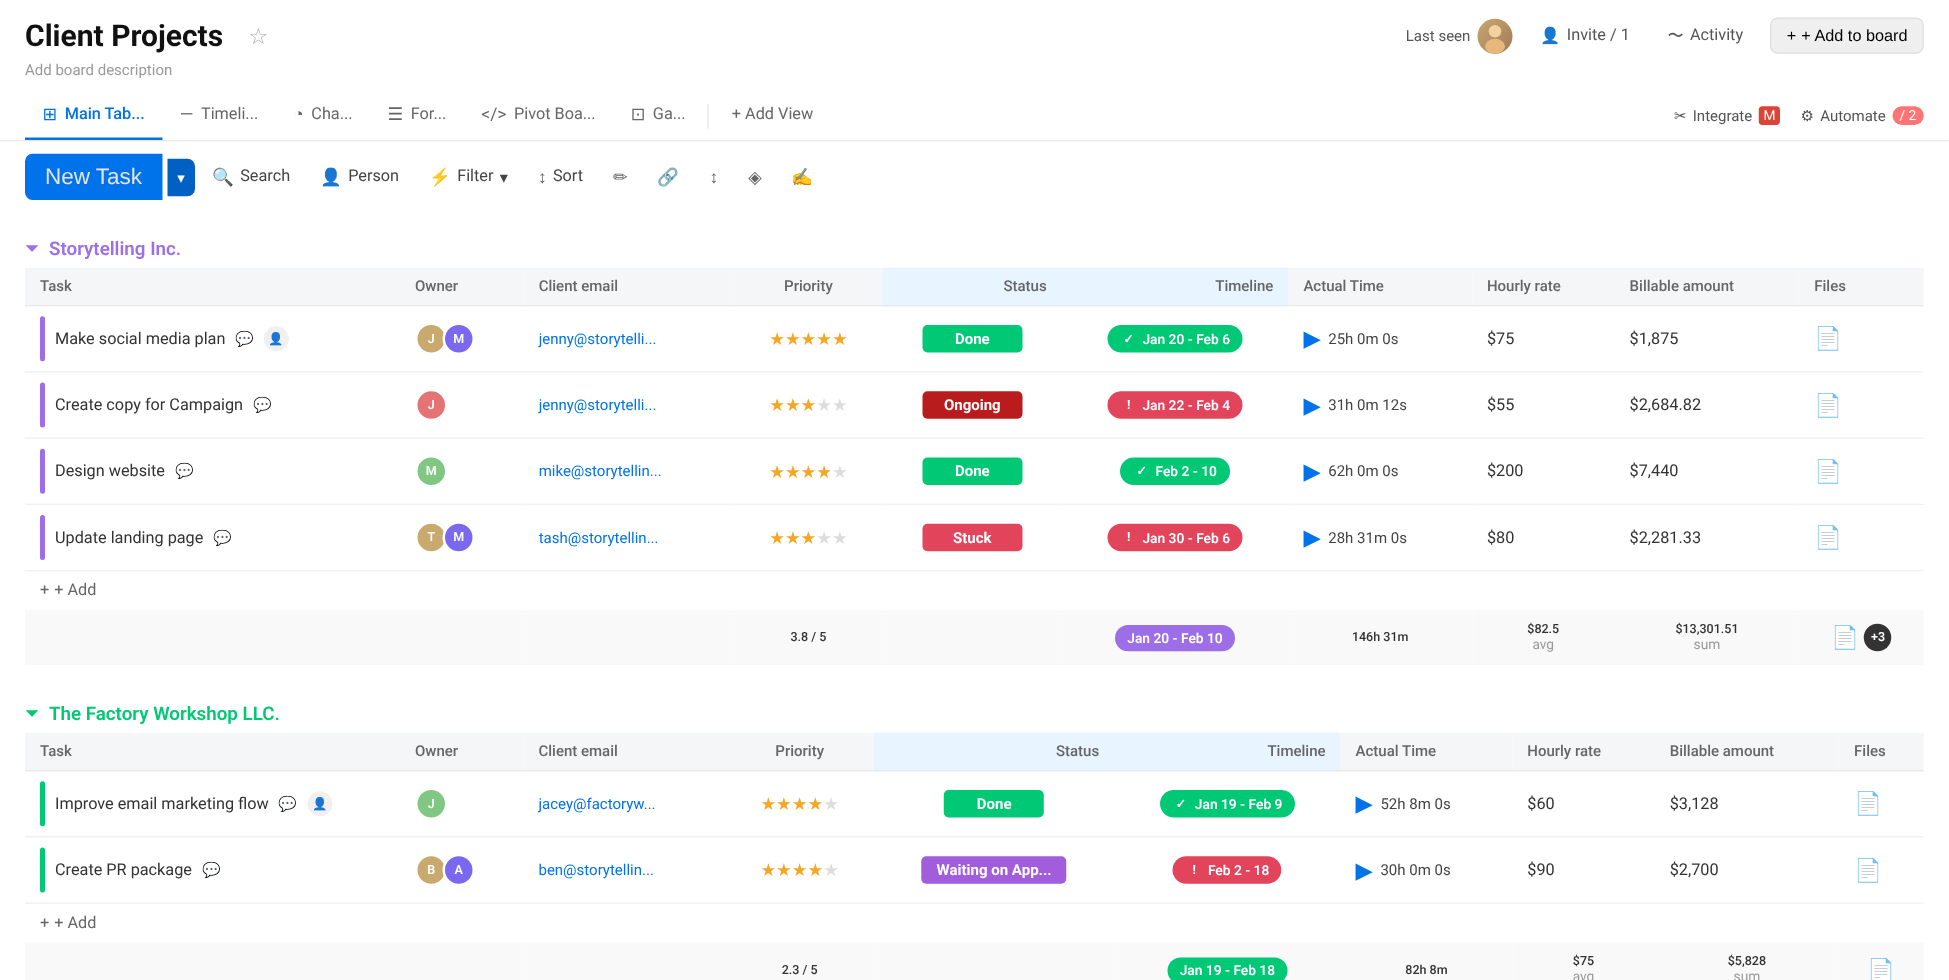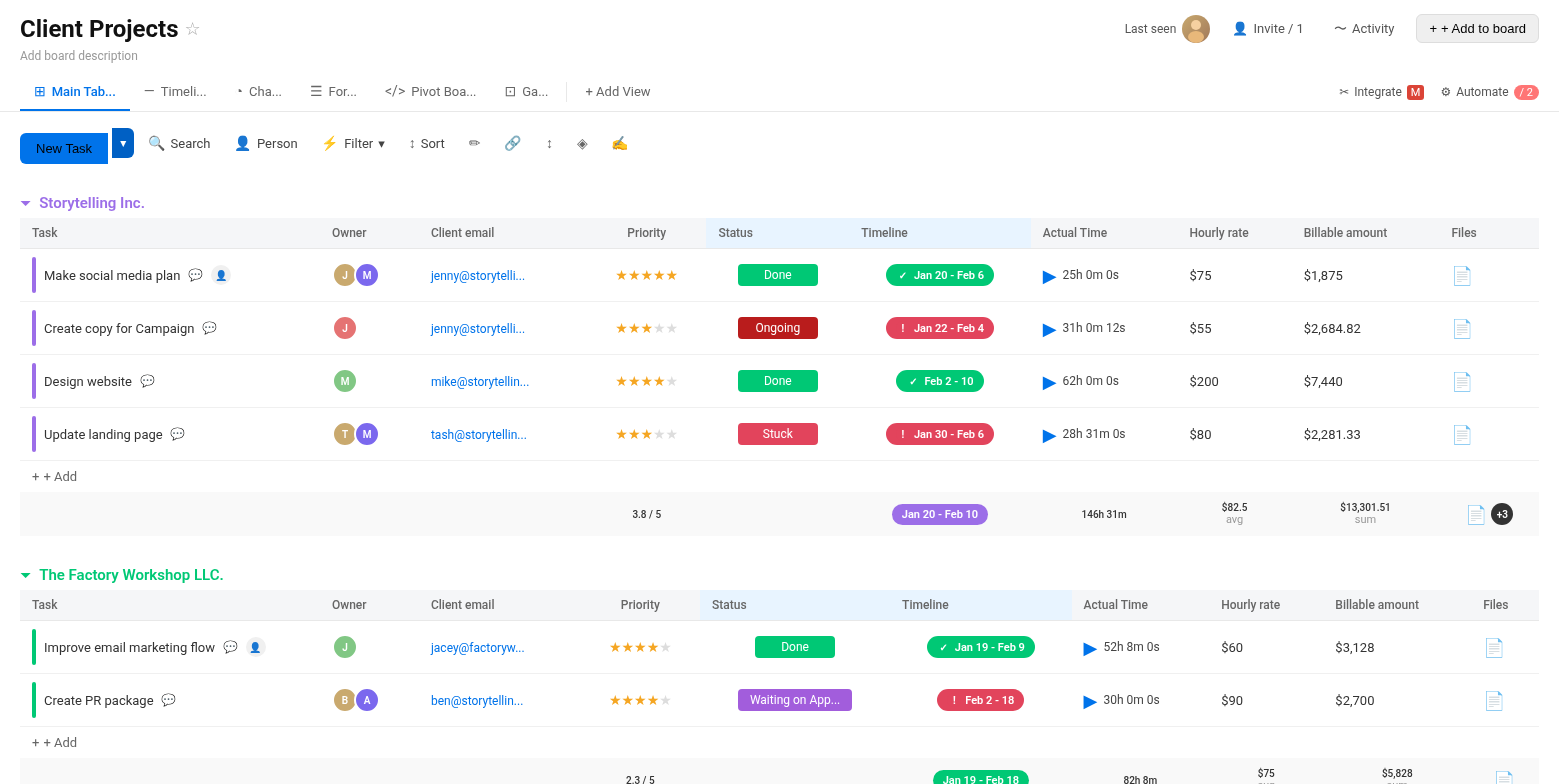--- a/index.html
+++ b/index.html
@@ -1,19 +1,19 @@
 <!DOCTYPE html>
 <html><head>
   <meta charset="utf-8">
   <style>
     * { box-sizing: border-box; margin: 0; padding: 0; }
     body { font-family: -apple-system, BlinkMacSystemFont, 'Segoe UI', Roboto, sans-serif; font-size: 13px; color: #333; background: #fff; overflow-x: auto; }
     
     .header { display: flex; align-items: center; justify-content: space-between; padding: 14px 20px 6px; }
-    .header-left { display: flex; align-items: center; gap: 6px; }
+    .header-left { display: flex; align-items: center; gap: 20px; }
     .page-title { font-size: 24px; font-weight: 700; color: #111; }
     .star-icon { color: #aaa; font-size: 18px; cursor: pointer; }
     .header-right { display: flex; align-items: center; gap: 14px; }
     .last-seen { display: flex; align-items: center; gap: 6px; font-size: 12px; color: #555; }
     .avatar-circle { width: 28px; height: 28px; border-radius: 50%; background: #c9a96e; display: flex; align-items: center; justify-content: center; color: white; font-size: 11px; overflow: hidden; }
     .header-btn { display: flex; align-items: center; gap: 5px; font-size: 13px; color: #555; cursor: pointer; padding: 4px 8px; border-radius: 4px; }
     .add-to-board-btn { border: 1px solid #ddd; border-radius: 6px; padding: 6px 12px; font-size: 13px; cursor: pointer; display: flex; align-items: center; gap: 4px; }
     
     .board-description { padding: 0 20px 10px; color: #999; font-size: 12px; cursor: pointer; }
     
@@ -21,56 +21,56 @@
     .tab { display: flex; align-items: center; gap: 6px; padding: 10px 14px; font-size: 13px; color: #666; cursor: pointer; border-bottom: 2px solid transparent; white-space: nowrap; }
     .tab.active { color: #0073ea; border-bottom: 2px solid #0073ea; font-weight: 500; }
     .tab-icon { font-size: 14px; }
     .tab-divider { width: 1px; height: 20px; background: #e8e8e8; margin: 0 4px; }
     .add-view-tab { color: #666; }
     .tabs-right { margin-left: auto; display: flex; align-items: center; gap: 16px; }
     .integrate-btn, .automate-btn { display: flex; align-items: center; gap: 5px; font-size: 12px; color: #555; cursor: pointer; }
     .automate-badge { background: #ff7575; color: white; border-radius: 10px; padding: 1px 6px; font-size: 11px; }
     
     .toolbar { display: flex; align-items: center; gap: 4px; padding: 10px 20px; }
-    .new-task-btn { background: #0073ea; color: #000000; border: none; border-radius: 6px 0 0 6px; padding: 8px 16px; font-size: 13px; font-weight: 500; cursor: pointer; display: flex; align-items: center; gap: 4px; margin-top: 11px; }
+    .new-task-btn { background: #0073ea; color: #e5e5e5; border: none; border-radius: 6px 0 0 6px; padding: 8px 16px; font-size: 18px; font-weight: 500; cursor: pointer; display: flex; align-items: center; gap: 4px; }
     .new-task-dropdown { background: #0060c4; color: white; border: none; border-radius: 0 6px 6px 0; padding: 8px 8px; font-size: 12px; cursor: pointer; }
     .toolbar-btn { display: flex; align-items: center; gap: 5px; padding: 7px 10px; border-radius: 6px; cursor: pointer; color: #444; font-size: 13px; }
     .toolbar-icon { font-size: 14px; color: #666; }
     
     .main-content { padding: 10px 20px; }
     
     .group-section { margin-bottom: 20px; }
     .group-header { display: flex; align-items: center; gap: 8px; padding: 10px 0 6px; }
     .group-toggle { color: #9c6ee8; font-size: 14px; cursor: pointer; }
     .group-name { font-size: 15px; font-weight: 600; color: #9c6ee8; cursor: pointer; }
     .group-name.green { color: #00c875; }
     
     .table-wrapper { overflow-x: auto; }
     table { width: 100%; border-collapse: collapse; min-width: 1200px; }
     
     .col-header { background: #f5f6f8; font-size: 12px; font-weight: 500; color: #666; padding: 8px 12px; text-align: left; border-bottom: 1px solid #e8e8e8; white-space: nowrap; }
     .col-header.task-col { width: 300px; }
-    .col-header.status-col { background: #e8f4ff; text-align: left; }
+    .col-header.status-col { background: #e8f4ff; text-align: right; }
     
     .task-row { border-bottom: 1px solid #f0f0f0; }
     .task-cell { padding: 8px 12px; vertical-align: middle; }
     .task-name-cell { display: flex; align-items: center; gap: 8px; }
     .group-bar { width: 4px; height: 36px; border-radius: 2px; flex-shrink: 0; }
     .group-bar.purple { background: #9c6ee8; }
     .group-bar.green { background: #00c875; }
     .task-name { font-size: 13px; color: #333; }
     .comment-icon { color: #ccc; font-size: 12px; cursor: pointer; }
     
     .owner-cell { display: flex; align-items: center; gap: -4px; }
     .owner-avatar { width: 26px; height: 26px; border-radius: 50%; border: 2px solid white; margin-left: -4px; display: flex; align-items: center; justify-content: center; font-size: 10px; font-weight: 600; color: white; }
     .owner-avatar:first-child { margin-left: 0; }
     
     .email-link { color: #0073ea; font-size: 12px; text-decoration: none; }
     
-    .status-badge { border-radius: 4px; padding: 4px 12px; font-size: 12px; font-weight: 400; color: white; text-align: center; min-width: 80px; display: inline-block; }
+    .status-badge { border-radius: 4px; padding: 4px 12px; font-size: 12px; font-weight: 700; color: white; text-align: center; min-width: 80px; display: inline-block; }
     
     .timeline-badge { border-radius: 20px; padding: 4px 10px; font-size: 11px; font-weight: 600; color: white; text-align: center; display: inline-flex; align-items: center; gap: 4px; white-space: nowrap; }
     
     .play-btn { color: #0073ea; font-size: 18px; cursor: pointer; }
     
     .time-text { font-size: 12px; color: #444; white-space: nowrap; }
     .rate-text { font-size: 13px; color: #333; }
     .amount-text { font-size: 13px; color: #333; }
     
     .pdf-icon { color: #e2445c; font-size: 18px; cursor: pointer; }

